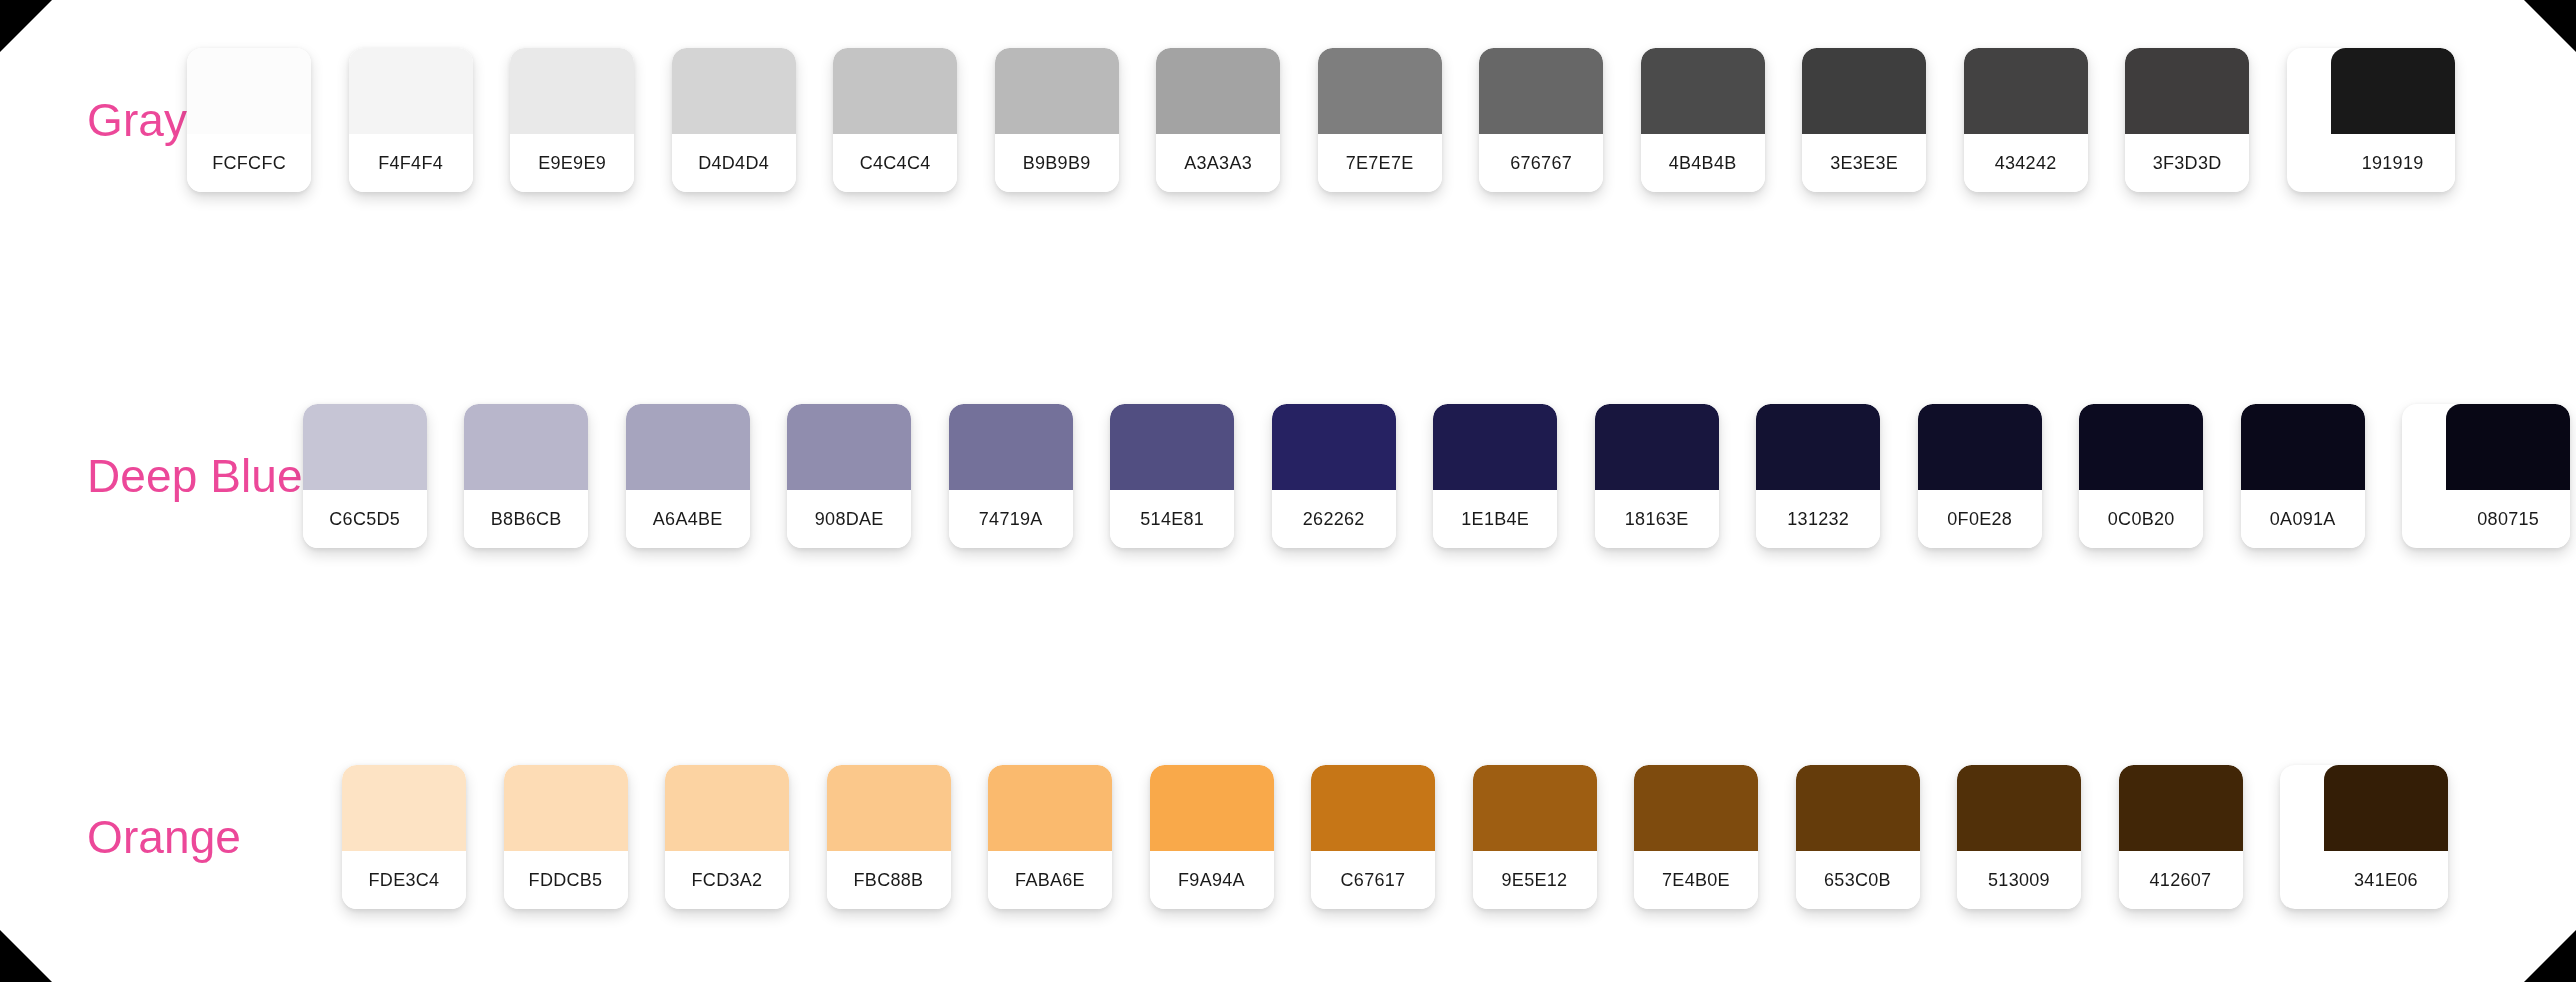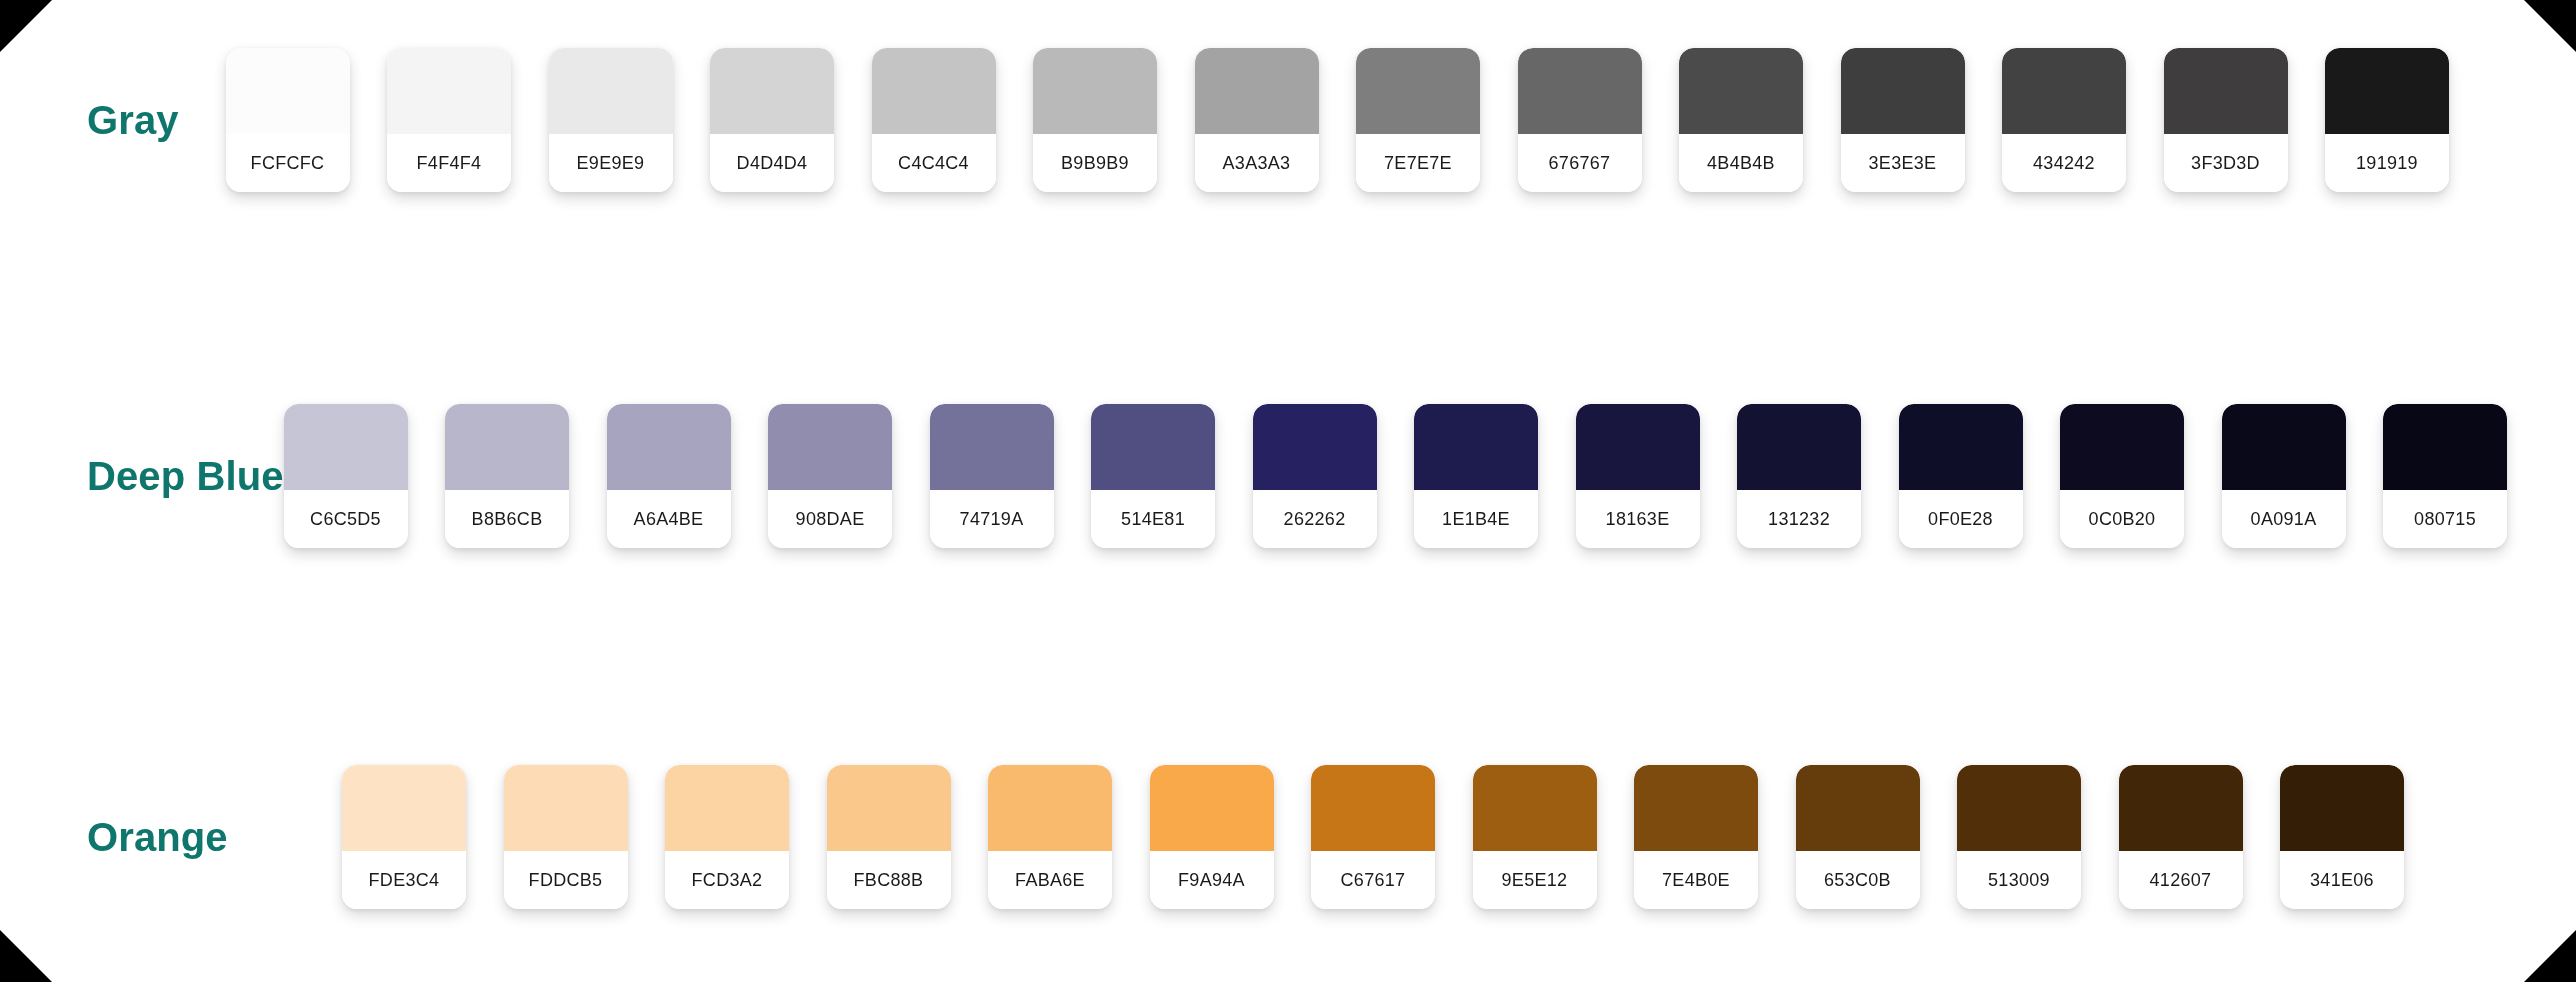--- a/index.html
+++ b/index.html
@@ -48,47 +48,47 @@
     align-items: center;
   }
   .palette-row.row-0 { top: 48px; }
   .palette-row.row-1 { top: 404px; }
   .palette-row.row-2 { top: 765px; }
 
   .row-label {
     width: 342px;
     box-sizing: border-box;
     padding-left: 87px;
-    font-size: 40px;
+    font-size: 46px;
     line-height: 1.05;
-    color: #0f766e;
+    color: #ec4899;
     letter-spacing: 0.1px;
     white-space: nowrap;
-    font-weight: 700;
+    font-weight: 400;
   }
 
   .swatches {
     display: flex;
     flex: 1 1 auto;
     gap: 12px;
     padding-right: 127px;
   }
 
   .swatch-card {
     position: relative;
     width: 124px;
     height: 144px;
     margin-right: 25.5px;
     border-radius: 14.8px;
     background: #ffffff;
     box-shadow: 0 6.7px 13.4px rgba(0,0,0,0.14), 0 1.3px 4px rgba(0,0,0,0.07);
     overflow: hidden;
     flex: 0 0 auto;
   }
-  .swatch-card:last-child { margin-right: 0; }
+  .swatch-card:last-child { margin-right: 0; padding-left: 44px; }
 
   .swatch-color {
     width: 100%;
     height: 86px;
     border-top-left-radius: 14.8px;
     border-top-right-radius: 14.8px;
   }
 
   .swatch-label {
     height: 58px;

